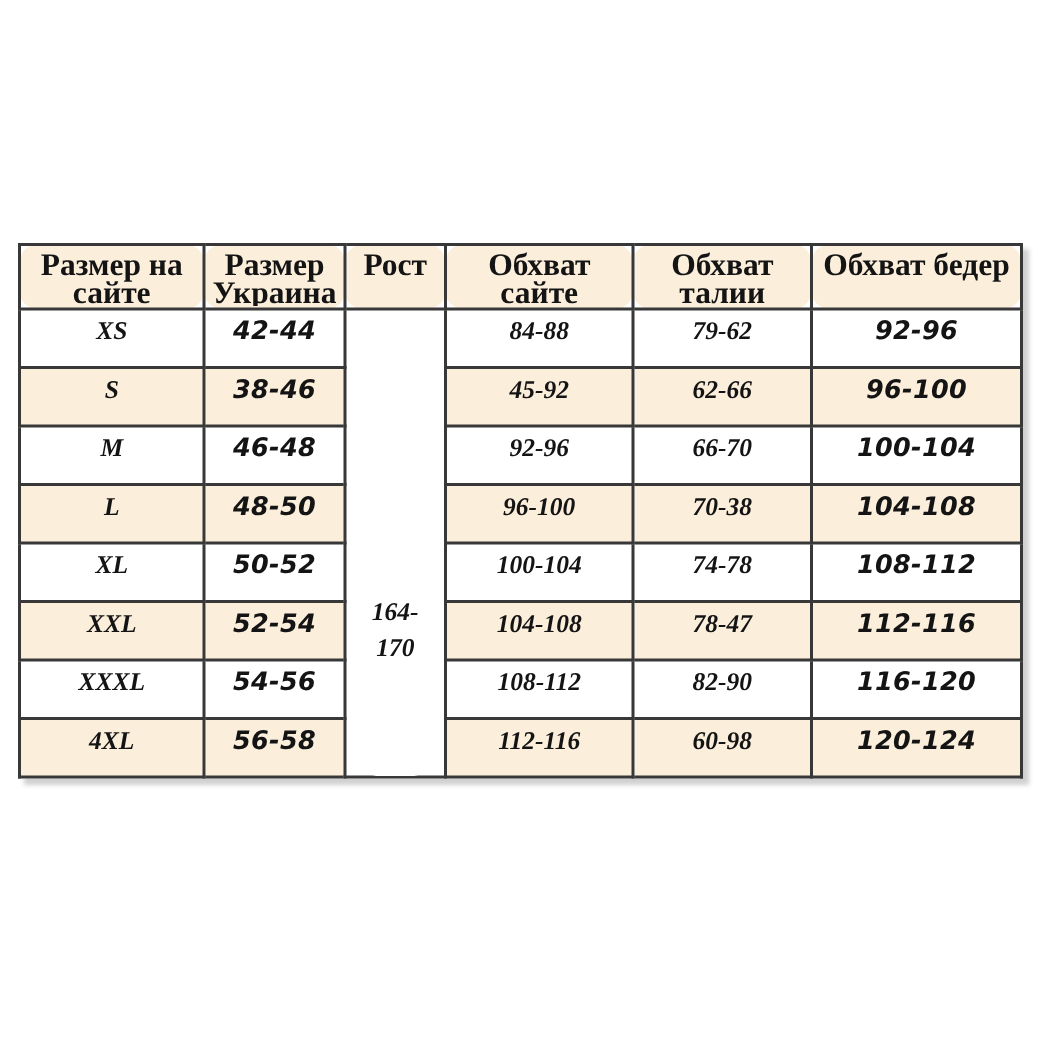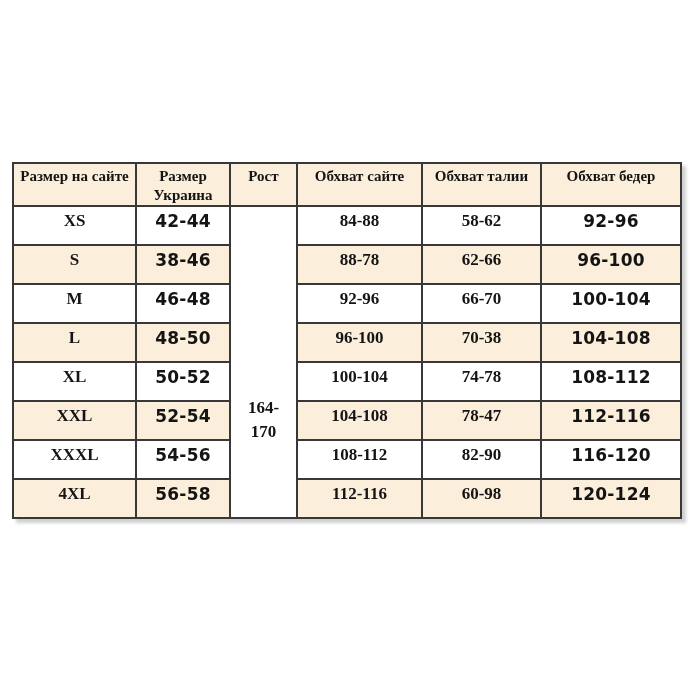--- a/index.html
+++ b/index.html
@@ -34,27 +34,28 @@
     vertical-align: top;
     color: #141414;
     font-weight: bold;
     padding: 0;
     overflow: hidden;
   }
   
   tr.hdr { height: 40px; }
   tr.hdr th {
     background: #fbeedb;
-    font-size: 15px;
+    font-size: 21px;
     line-height: 19px;
     padding-top: 3px;
     font-family: "Liberation Serif", "DejaVu Serif", serif;
+    border-radius: 12px;
   }
   
-  tr.row { height: 39px; }
+  tr.row { height: 39px; font-style: italic; }
   tr.row td {
     font-size: 17px;
     line-height: 20px;
     padding-top: 4px;
     background: #ffffff;
   }
   tr.row.stripe td { background: #fbeedb; }
   
   td.sans {
     font-family: "DejaVu Sans", "Liberation Sans", sans-serif;
@@ -105,28 +106,28 @@
         <th>Обхват бедер</th>
       </tr>
 
       <tr class="row">
         <td>XS</td>
         <td class="sans">42-44</td>
         <td class="height-cell" rowspan="8">
           <span class="height-val">164-170</span>
         </td>
         <td>84-88</td>
-        <td>58-62</td>
+        <td>79-62</td>
         <td class="sans">92-96</td>
       </tr>
 
       <tr class="row stripe">
         <td>S</td>
         <td class="sans">38-46</td>
-        <td>88-78</td>
+        <td>45-92</td>
         <td>62-66</td>
         <td class="sans">96-100</td>
       </tr>
 
       <tr class="row">
         <td>M</td>
         <td class="sans">46-48</td>
         <td>92-96</td>
         <td>66-70</td>
         <td class="sans">100-104</td>

